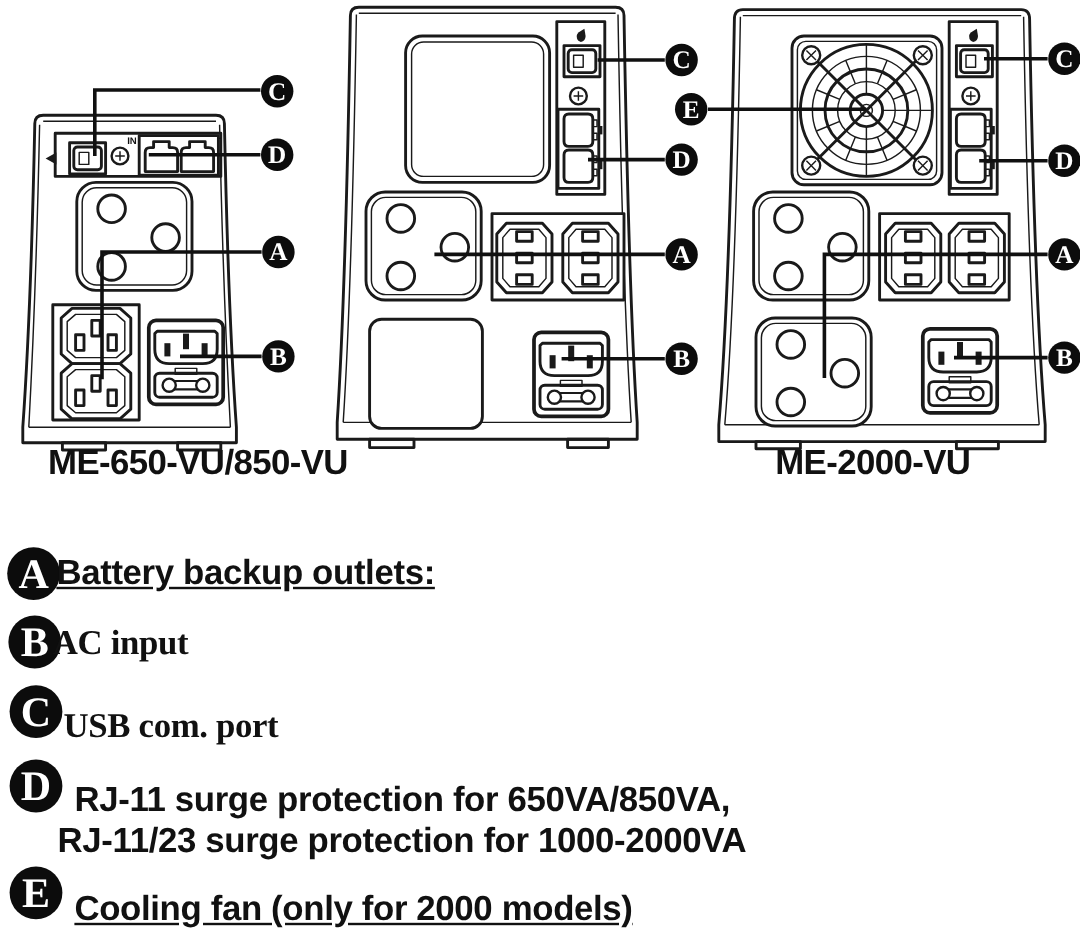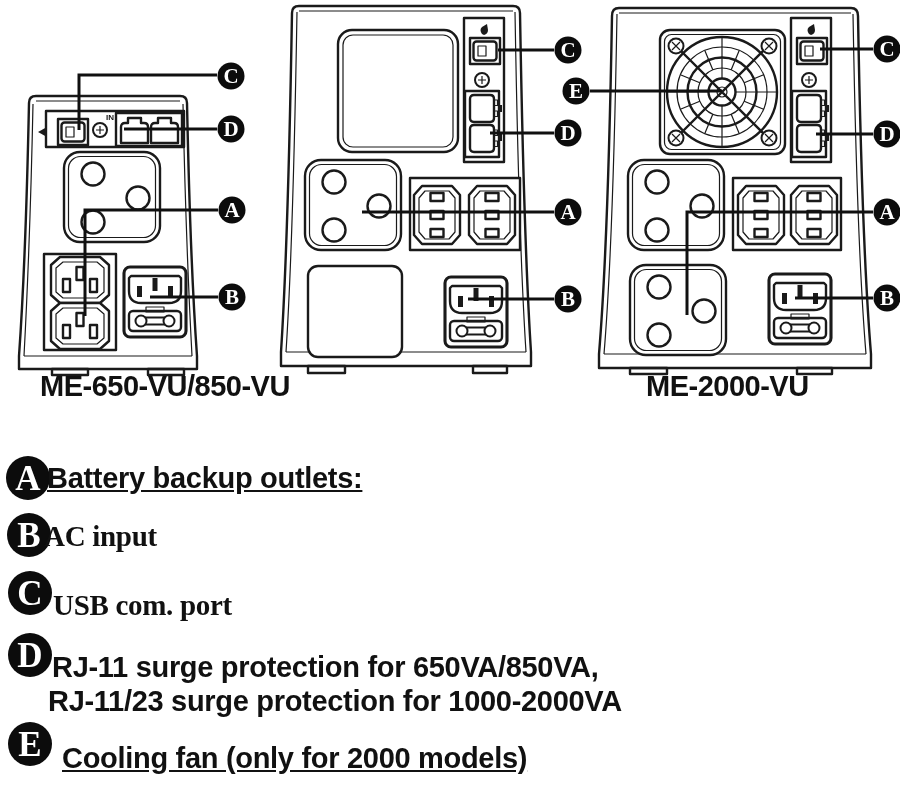--- a/index.html
+++ b/index.html
@@ -295,20 +295,20 @@
   <div class="lg-badge" style="left:6px;top:456px;">A</div>
   <div class="lg-text" style="left:47px;top:462px;text-decoration:underline;">Battery backup outlets:</div>
 
   <div class="lg-badge" style="left:7px;top:513px;">B</div>
   <div class="lg-text" style="left:44px;top:520px;font-family:Liberation Serif, serif;">AC input</div>
 
   <div class="lg-badge" style="left:8px;top:571px;">C</div>
   <div class="lg-text" style="left:53px;top:589px;font-family:Liberation Serif, serif;">USB com. port</div>
 
   <div class="lg-badge" style="left:8px;top:633px;">D</div>
-  <div class="lg-text" style="left:52px;top:651px;text-align:center;">RJ-11 surge protection for 650VA/850VA,</div>
+  <div class="lg-text" style="left:62px;top:651px;text-align:center;">RJ-11 surge protection for 650VA/850VA,</div>
   <div class="lg-text" style="left:48px;top:685px;">RJ-11/23 surge protection for 1000-2000VA</div>
 
   <div class="lg-badge" style="left:8px;top:722px;">E</div>
   <div class="lg-text" style="left:62px;top:742px;text-decoration:underline;">Cooling fan (only for 2000 models)</div>
 </div>
 
 </div>
 
 </body></html>

